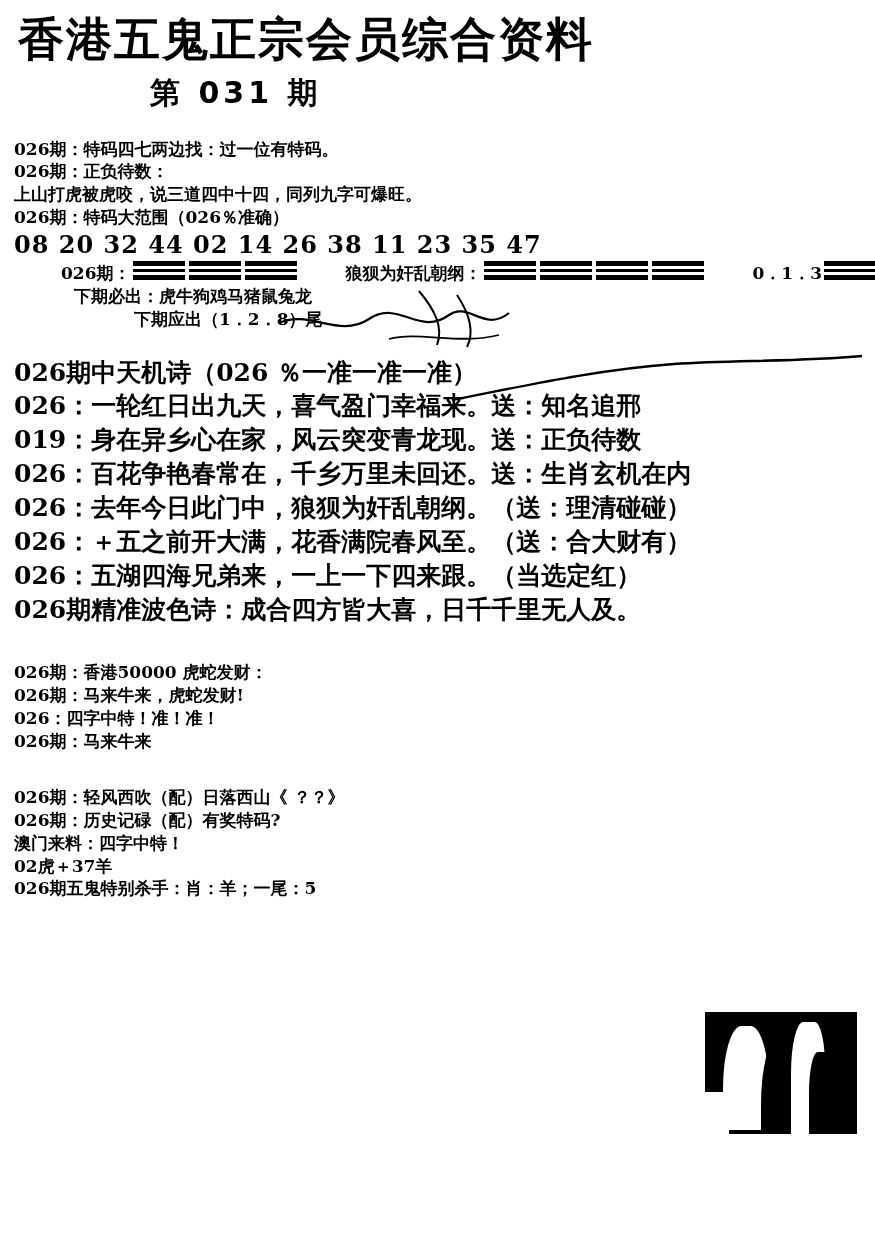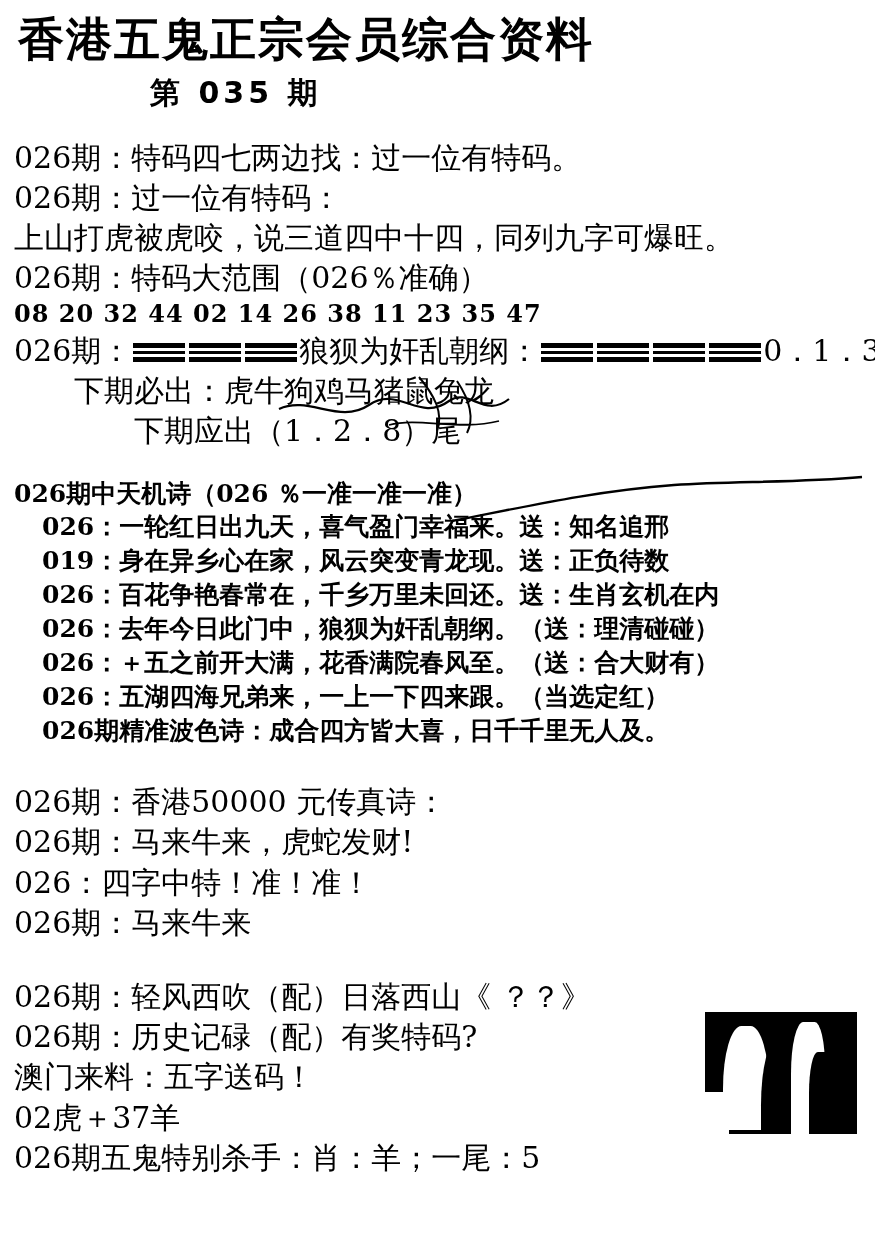--- a/index.html
+++ b/index.html
@@ -34,25 +34,25 @@
     font-family: "DejaVu Sans", "Liberation Sans", sans-serif;
     font-weight: bold;
     font-size: 30px;
     padding: 8px 0 0 150px;
     letter-spacing: 4px;
   }
   .body-block {
     padding: 24px 14px 0 14px;
   }
   .line {
-    font-size: 30px;
+    font-size: 17px;
     line-height: 1.34;
     white-space: nowrap;
     font-family: "DejaVu Serif", "Liberation Serif", serif;
-    font-weight: normal;
+    font-weight: bold;
   }
   .nums {
     font-size: 24px;
     letter-spacing: 1px;
     line-height: 1.35;
     font-weight: bold;
     white-space: nowrap;
   }
   .gap-md { height: 26px; }
   .gap-lg { height: 34px; }
@@ -86,21 +86,20 @@
   }
   .scribble {
     position: absolute;
     pointer-events: none;
   }
   .verse-line {
     font-size: 25px;
     line-height: 1.36;
     white-space: nowrap;
     font-weight: bold;
-    margin-left: 28px;
   }
   .poem-head {
     font-size: 25px;
     font-weight: bold;
     white-space: nowrap;
   }
   .photo {
     position: absolute;
     right: 18px;
     top: 1012px;
@@ -136,34 +135,34 @@
     width: 22px; height: 82px;
     background: #000;
     border-radius: 40% 20% 0 0 / 50% 30% 0 0;
   }
   .photo .shape-e {
     position: absolute;
     left: 0px; top: 80px;
     width: 24px; height: 42px;
     background: #fff;
   }
-  .inline { display: inline; }
+  .inline { display: inline; margin-left: 47px; }
 </style>
 </head>
 <body>
 
 <div class="page">
 
   <div class="title">香港五鬼正宗会员综合资料</div>
-  <div class="issue-line">第 035 期</div>
+  <div class="issue-line">第 031 期</div>
 
   <div class="body-block">
 
     <div class="line">026期：特码四七两边找：过一位有特码。</div>
-    <div class="line">026期：过一位有特码：</div>
+    <div class="line">026期：正负待数：</div>
     <div class="line">上山打虎被虎咬，说三道四中十四，同列九字可爆旺。</div>
     <div class="line">026期：特码大范围（026％准确）</div>
     <div class="nums">08  20  32  44  02  14  26  38  11  23  35  47</div>
 
     <div class="line">
       <span class="inline">026期：</span><span class="blackbar"></span><span class="blackbar"></span><span class="blackbar"></span><span class="inline">狼狈为奸乱朝纲：</span><span class="blackbar"></span><span class="blackbar"></span><span class="blackbar"></span><span class="blackbar"></span><span class="inline">0．1．3</span><span class="blackbar"></span><span class="blackbar"></span>
     </div>
 
     <div class="scribble-wrap">
       <div class="line indent1">下期必出：虎牛狗鸡马猪鼠兔龙</div>
@@ -188,32 +187,32 @@
       <div class="verse-line">026：百花争艳春常在，千乡万里未回还。送：生肖玄机在内</div>
       <div class="verse-line">026：去年今日此门中，狼狈为奸乱朝纲。（送：理清碰碰）</div>
       <div class="verse-line">026：＋五之前开大满，花香满院春风至。（送：合大财有）</div>
       <div class="verse-line">026：五湖四海兄弟来，一上一下四来跟。（当选定红）</div>
       <div class="verse-line">026期精准波色诗：成合四方皆大喜，日千千里无人及。</div>
     </div>
 
     <div class="gap-lg"></div>
 
     <div>
-      <div class="line">026期：香港50000 元传真诗：</div>
+      <div class="line">026期：香港50000 虎蛇发财：</div>
       <div class="line">026期：马来牛来，虎蛇发财!</div>
       <div class="line">026：四字中特！准！准！</div>
       <div class="line">026期：马来牛来</div>
     </div>
 
     <div class="gap-lg"></div>
 
     <div>
       <div class="line">026期：轻风西吹（配）日落西山《 ？？》</div>
       <div class="line">026期：历史记碌（配）有奖特码?</div>
-      <div class="line">澳门来料：五字送码！</div>
+      <div class="line">澳门来料：四字中特！</div>
       <div class="line">02虎＋37羊</div>
       <div class="line">026期五鬼特别杀手：肖：羊；一尾：5</div>
     </div>
 
   </div>
 
   <div class="photo">
     <div class="shape-a"></div>
     <div class="shape-b"></div>
     <div class="shape-c"></div>

